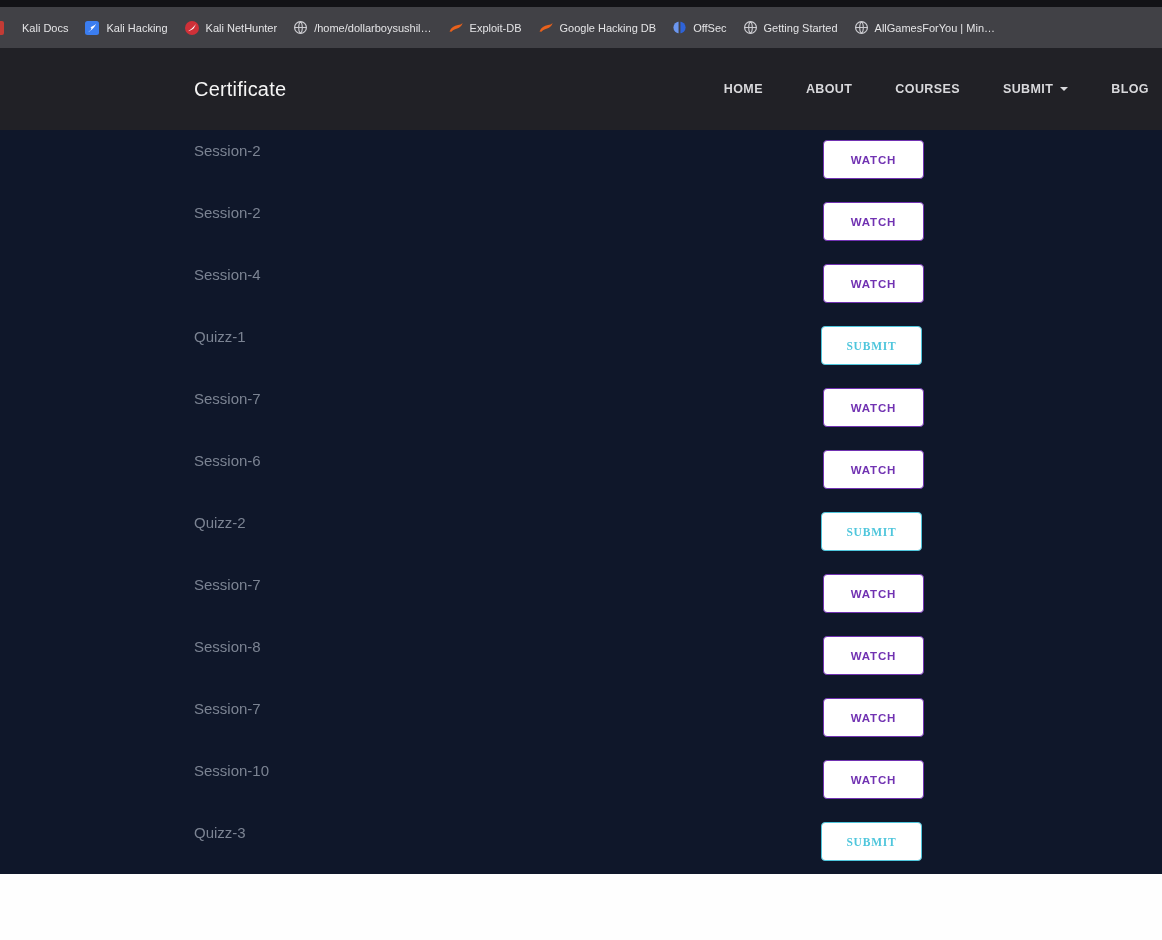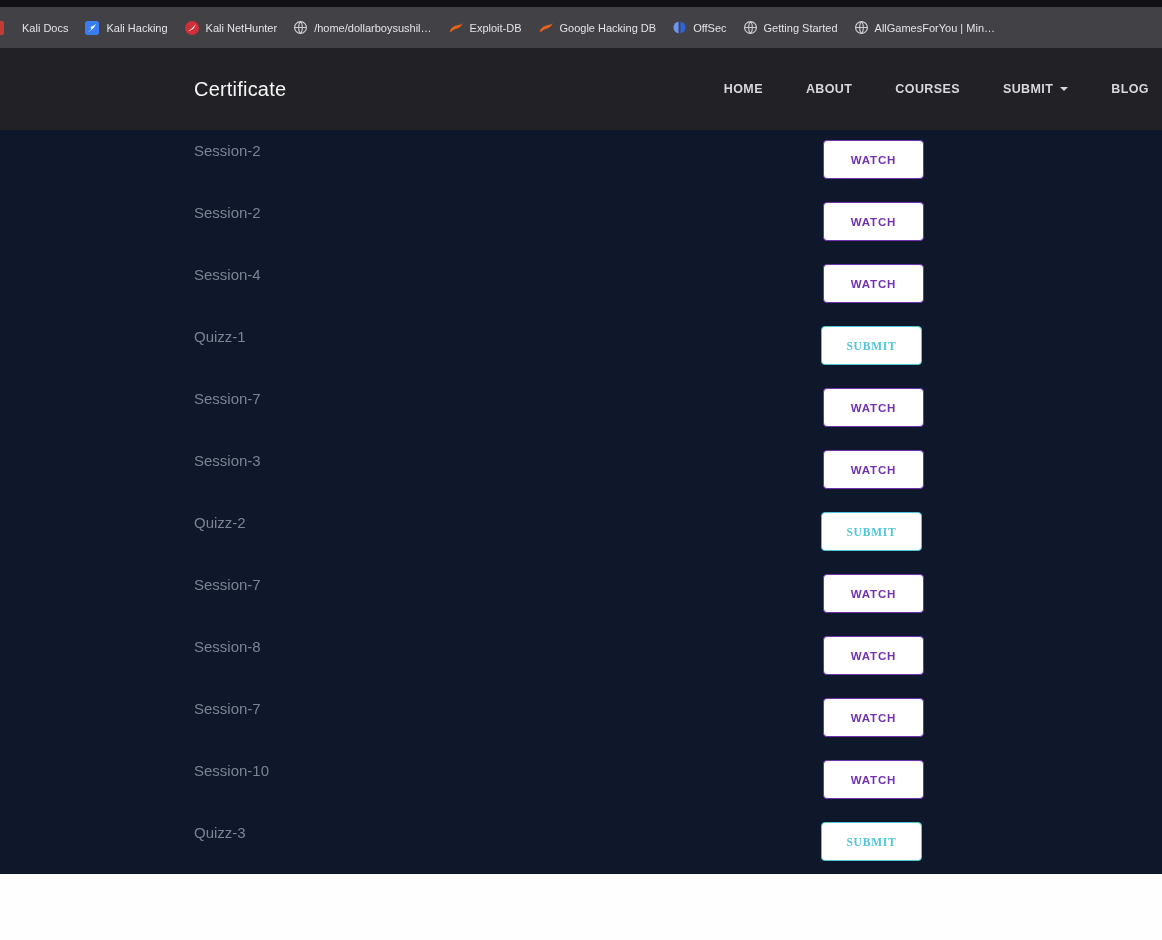--- a/index.html
+++ b/index.html
@@ -165,21 +165,21 @@
     <span class="row-label">Quizz-1</span>
     <button class="action-btn submit">SUBMIT</button>
   </div>
 
   <div class="course-row">
     <span class="row-label">Session-7</span>
     <button class="action-btn watch">WATCH</button>
   </div>
 
   <div class="course-row">
-    <span class="row-label">Session-3</span>
+    <span class="row-label">Session-6</span>
     <button class="action-btn watch">WATCH</button>
   </div>
 
   <div class="course-row">
     <span class="row-label">Quizz-2</span>
     <button class="action-btn submit">SUBMIT</button>
   </div>
 
   <div class="course-row">
     <span class="row-label">Session-7</span>

